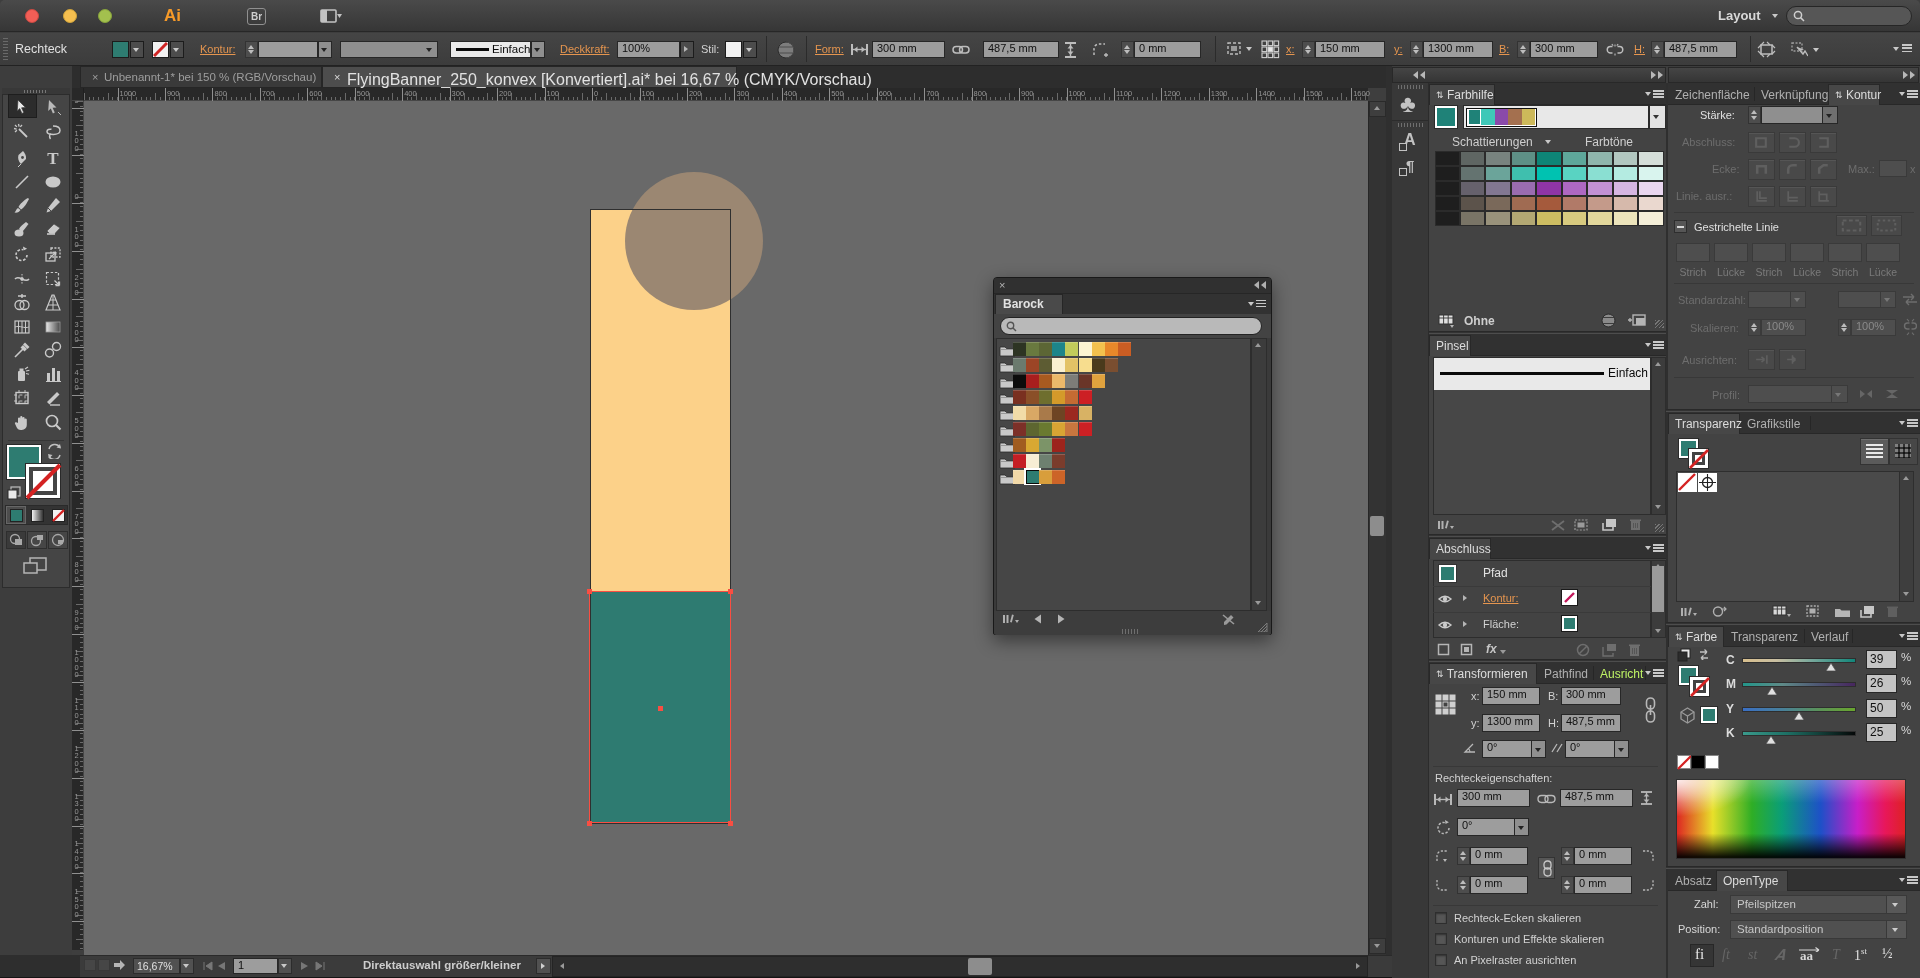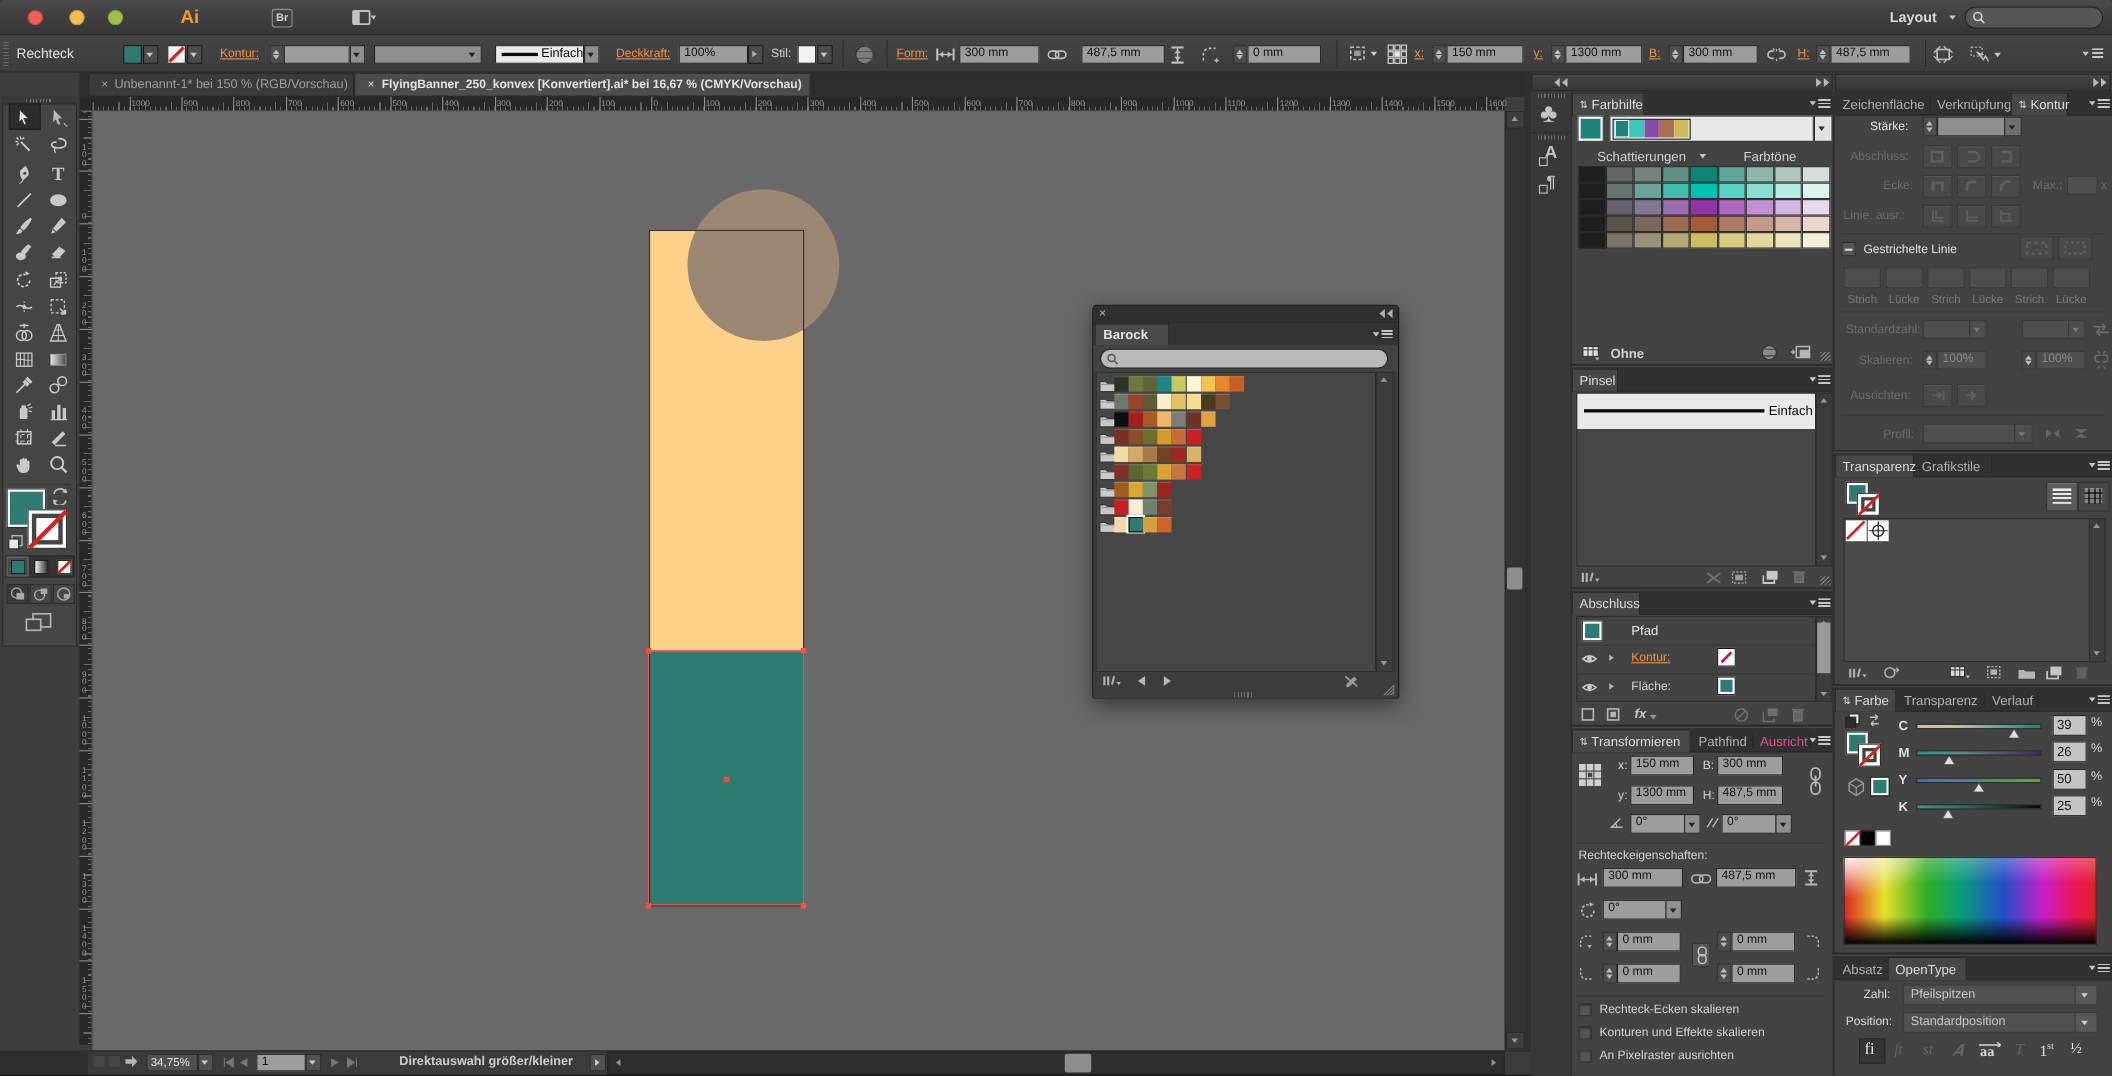--- a/index.html
+++ b/index.html
@@ -163,21 +163,21 @@
 <div class="mnu" style="left:1893px;top:44px">
     <div class="dar" style="left:0;top:3px;border-top-color:#c8c8c8"></div>
     <div style="position:absolute;left:9px;top:0;width:10px;height:9px;background:repeating-linear-gradient(#c8c8c8 0 1.6px,transparent 1.6px 3.4px)"></div>
   </div>
 <div class="a" style="left:0;top:66px;width:1920px;height:22px;background:#2d2d2d"></div>
 <div class="a" style="left:80px;top:66px;width:242px;height:22px;background:#3a3a3a;border:1px solid #262626"></div>
 <div class="a" style="left:92px;top:71px;font-size:11px;color:#9e9e9e">×</div>
 <div class="a" style="left:104px;top:71px;font-size:11.5px;color:#9e9e9e">Unbenannt-1* bei 150 % (RGB/Vorschau)</div>
 <div class="a" style="left:322px;top:66px;width:415px;height:22px;background:#4d4d4d;border:1px solid #262626"></div>
 <div class="a" style="left:334px;top:71px;font-size:11px;color:#dcdcdc">×</div>
-<div class="a" style="left:347px;top:71px;font-size:11px;font-weight:bold;color:#e2e2e2">FlyingBanner_250_konvex [Konvertiert].ai* bei 16,67 % (CMYK/Vorschau)</div>
+<div class="a" style="left:347px;top:71px;font-size:16px;font-weight:normal;color:#e2e2e2">FlyingBanner_250_konvex [Konvertiert].ai* bei 16,67 % (CMYK/Vorschau)</div>
 <div class="a" style="left:72px;top:88px;width:12px;height:13px;background:#282828;border-right:1px solid #1f1f1f;border-bottom:1px solid #444"></div>
 <div class="a" style="left:84px;top:88px;width:1284px;height:13px;background:#282828;border-bottom:1px solid #464646;overflow:hidden">
     <div style="position:absolute;left:0;top:9px;width:1284px;height:4px;background:repeating-linear-gradient(90deg,#6a6a6a 0 1px,transparent 1px 4.745px)"></div>
     <div style="position:absolute;left:0;top:5px;width:1284px;height:8px;background:repeating-linear-gradient(90deg,#6a6a6a 0 1px,transparent 1px 23.725px)"></div>
   </div>
 <div class="a" style="left:117.5px;top:88px;width:1px;height:13px;background:#909090"></div>
 <div class="rnum" style="left:119.5px;top:90px">1000</div>
 <div class="a" style="left:164.9px;top:88px;width:1px;height:13px;background:#909090"></div>
 <div class="rnum" style="left:166.9px;top:90px">900</div>
 <div class="a" style="left:212.4px;top:88px;width:1px;height:13px;background:#909090"></div>
@@ -290,21 +290,21 @@
 <div class="dar" style="left:1374px;top:944px;border-top-color:#9a9a9a"></div>
 <div class="a" style="left:1370px;top:516px;width:14px;height:20px;background:#8d8d8d;border-radius:2px"></div>
 <div class="a" style="left:1386px;top:66px;width:6px;height:912px;background:#2f2f2f"></div>
 <div class="a" style="left:0;top:955px;width:1920px;height:23px;background:#3b3b3b;border-top:1px solid #2a2a2a"></div>
 <div class="a" style="left:0;top:955px;width:80px;height:23px;background:#2e2e2e"></div>
 <div class="a" style="left:84px;top:959px;width:12px;height:12px;background:#464646;border:1px solid #383838"></div>
 <div class="a" style="left:98px;top:959px;width:12px;height:12px;background:#464646;border:1px solid #383838"></div>
 <svg class="a" style="left:112px;top:958px;" width="14" height="14" viewBox="0 0 14 14">
     <path d="M2 5 h6 v-3 l5 5 -5 5 v-3 h-6 z" fill="#b5b5b5"></path>
   </svg>
-<div class="a" style="left:133px;top:958px;width:47px;height:16px;background:#515151;border:1px solid #2c2c2c;color:#e0e0e0;font-size:10.5px;padding:1px 3px">34,75%</div>
+<div class="a" style="left:133px;top:958px;width:47px;height:16px;background:#515151;border:1px solid #2c2c2c;color:#e0e0e0;font-size:10.5px;padding:1px 3px">16,67%</div>
 <div class="a" style="left:180px;top:958px;width:14px;height:16px;background:#515151;border:1px solid #2c2c2c"></div>
 <div class="dar" style="left:183px;top:964px"></div>
 <svg class="a" style="left:202px;top:961px;" width="12" height="10" viewBox="0 0 12 10">
     <path d="M2 1 v8 M10 1 l-6 4 6 4 z" fill="#777" stroke="#777"></path>
   </svg>
 <svg class="a" style="left:216px;top:961px;" width="10" height="10" viewBox="0 0 10 10">
     <path d="M9 1 l-7 4 7 4 z" fill="#777"></path>
   </svg>
 <div class="fld" style="left:233px;top:958px;width:45px;height:16px">1</div>
 <div class="a" style="left:278px;top:958px;width:14px;height:16px;background:#515151;border:1px solid #2c2c2c"></div>
@@ -823,21 +823,21 @@
     <rect x="2" y="3" width="9" height="10" fill="#6e6e6e"></rect>
     <rect x="1" y="1.5" width="11" height="1.6" fill="#6e6e6e"></rect>
     <path d="M4.5 5 v6 M6.5 5 v6 M8.5 5 v6" stroke="#555"></path>
   </svg>
 <div class="a" style="left:1429px;top:659px;width:237px;height:3px;background:#333;border-top:1px solid #292929;border-bottom:1px solid #4d4d4d"></div>
 <div class="a" style="left:1429px;top:662px;width:237px;height:22px;background:#313131;border-bottom:1px solid #282828"></div>
 <div class="a" style="left:1429px;top:663px;width:108px;height:21px;background:#474747;border:1px solid #282828;border-bottom:none"></div>
 <div class="txb" style="left:1436px;top:667px"><span style="font-size:9px;position:relative;top:-1px">⇅</span> Transformieren</div>
 <div class="txb" style="left:1544px;top:667px;color:#b0b0b0">Pathfind</div>
 <div class="a" style="left:1593px;top:666px;width:1px;height:14px;background:#262626"></div>
-<div class="txb" style="left:1600px;top:667px;color:#ec4899">Ausricht</div>
+<div class="txb" style="left:1600px;top:667px;color:#bef264">Ausricht</div>
 <div class="a" style="left:1645px;top:666px;width:1px;height:14px;background:#262626"></div>
 <div class="mnu" style="left:1645px;top:669px">
     <div class="dar" style="left:0;top:2px;border-top-color:#c8c8c8"></div>
     <div style="position:absolute;left:8px;top:0;width:11px;height:9px;background:repeating-linear-gradient(#c8c8c8 0 1.6px,transparent 1.6px 3.2px)"></div>
   </div>
 <svg class="a" style="left:1435px;top:694px;" width="22" height="22" viewBox="0 0 22 22">
     <rect x="1" y="1" width="5" height="5" fill="#cfcfcf" stroke="#cfcfcf" stroke-width="1"></rect>
     <rect x="8" y="1" width="5" height="5" fill="#cfcfcf" stroke="#cfcfcf" stroke-width="1"></rect>
     <rect x="15" y="1" width="5" height="5" fill="#cfcfcf" stroke="#cfcfcf" stroke-width="1"></rect>
     <rect x="1" y="8" width="5" height="5" fill="#cfcfcf" stroke="#cfcfcf" stroke-width="1"></rect>

